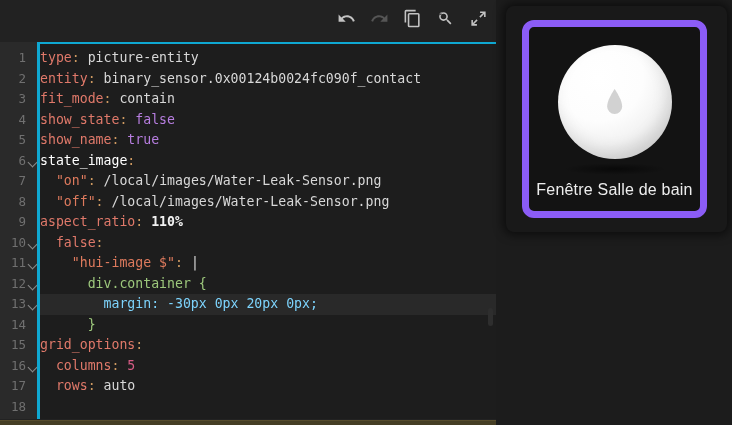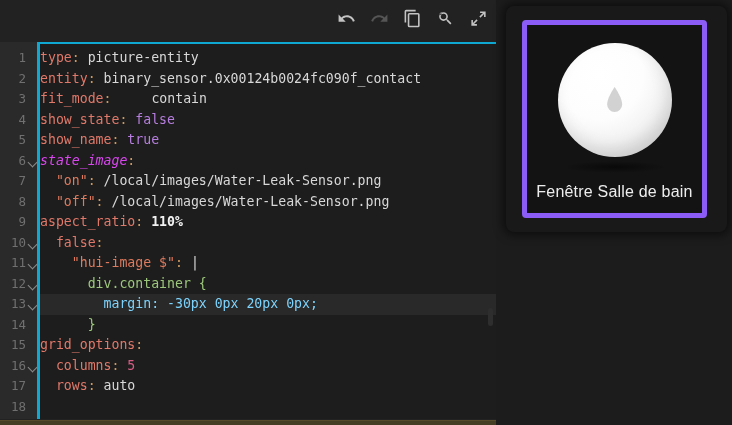--- a/index.html
+++ b/index.html
@@ -34,21 +34,21 @@
                  border-radius:3px;background:#2e2e2e;}
   .hscroll-bar{position:absolute;left:0;bottom:0;width:496px;height:4px;
                background:#453e24;border-top:1px solid #564c2c;}
 
   
   .preview-panel{position:absolute;left:496px;top:0;width:236px;height:425px;background:#1c1c1c;}
   .preview-container{position:absolute;left:10px;top:6px;width:221px;height:226px;
                      background:#191919;border-radius:8px;
                      box-shadow:0 0 10px 3px rgba(0,0,0,0.55);}
   .preview-card{position:absolute;left:16px;top:14px;right:20px;height:198px;
-                background:#131313;border:5px solid #8b5cf6;border-radius:4px;
+                background:#131313;border:7px solid #8b5cf6;border-radius:12px;
                 box-sizing:border-box;overflow:hidden;cursor:pointer;}
   .sensor-wrap{position:relative;width:114px;height:114px;margin:18px auto 0;}
   .sensor-sphere{position:absolute;inset:0;border-radius:50%;
      background:radial-gradient(circle at 36% 28%,#ffffff 0%,#fdfdfd 40%,#f2f2f2 62%,#e2e2e2 80%,#cfcfcf 96%);
      box-shadow:inset -4px -8px 16px rgba(0,0,0,0.10);}
   .sensor-drop{position:absolute;left:50%;top:50%;transform:translate(-52%,-48%);}
   .sensor-shadow{width:104px;height:12px;margin:4px auto 0;border-radius:50%;
      background:radial-gradient(ellipse at center,rgba(0,0,0,0.55) 0%,rgba(0,0,0,0) 70%);}
   .card-name{position:absolute;left:0;right:0;bottom:12px;text-align:center;
              color:#ededed;font-size:16px;letter-spacing:0.2px;}
@@ -148,24 +148,24 @@
         </div>
         <div class="gut-row">
           <span class="lnum">18</span>
         </div>
       </div>
 
     <div class="cm-scroll">
       <div>
           <div class="code-row"><span style="color: rgb(224, 121, 106);">type</span><span style="color: rgb(207, 154, 97);">:</span><span style="color: rgb(216, 216, 216);"> picture-entity</span></div>
           <div class="code-row"><span style="color: rgb(224, 121, 106);">entity</span><span style="color: rgb(207, 154, 97);">:</span><span style="color: rgb(216, 216, 216);"> binary_sensor.0x00124b0024fc090f_contact</span></div>
-          <div class="code-row"><span style="color: rgb(224, 121, 106);">fit_mode</span><span style="color: rgb(207, 154, 97);">:</span><span style="color: rgb(216, 216, 216); margin-left: 32px;"> contain</span></div>
+          <div class="code-row"><span style="color: rgb(224, 121, 106);">fit_mode</span><span style="color: rgb(207, 154, 97);">:</span><span style="color: rgb(216, 216, 216);"> contain</span></div>
           <div class="code-row"><span style="color: rgb(224, 121, 106);">show_state</span><span style="color: rgb(207, 154, 97);">:</span><span style="color: rgb(183, 126, 224);"> false</span></div>
           <div class="code-row"><span style="color: rgb(224, 121, 106);">show_name</span><span style="color: rgb(207, 154, 97);">:</span><span style="color: rgb(183, 126, 224);"> true</span></div>
-          <div class="code-row"><span style="color: #d946ef; font-style: italic;">state_image</span><span style="color: rgb(207, 154, 97);">:</span></div>
+          <div class="code-row"><span style="color: #ffffff;">state_image</span><span style="color: rgb(207, 154, 97);">:</span></div>
           <div class="code-row"><span style="color: rgb(216, 216, 216);">  </span><span style="color: rgb(222, 122, 93);">"on"</span><span style="color: rgb(207, 154, 97);">:</span><span style="color: rgb(216, 216, 216);"> /local/images/Water-Leak-Sensor.png</span></div>
           <div class="code-row"><span style="color: rgb(216, 216, 216);">  </span><span style="color: rgb(222, 122, 93);">"off"</span><span style="color: rgb(207, 154, 97);">:</span><span style="color: rgb(216, 216, 216);"> /local/images/Water-Leak-Sensor.png</span></div>
           <div class="code-row"><span style="color: rgb(224, 121, 106);">aspect_ratio</span><span style="color: rgb(207, 154, 97);">:</span><span style="color: rgb(242, 242, 242); font-weight: 700;"> 110%</span></div>
           <div class="code-row"><span style="color: rgb(216, 216, 216);">  </span><span style="color: rgb(224, 121, 106);">false</span><span style="color: rgb(207, 154, 97);">:</span></div>
           <div class="code-row"><span style="color: rgb(216, 216, 216);">    </span><span style="color: rgb(222, 122, 93);">"hui-image $"</span><span style="color: rgb(207, 154, 97);">:</span><span style="color: rgb(216, 216, 216);"> |</span></div>
           <div class="code-row"><span style="color: rgb(157, 200, 124);">      div.container {</span></div>
           <div class="code-row active"><span style="color: #7dd3fc;">        margin: -30px 0px 20px 0px;</span></div>
           <div class="code-row"><span style="color: rgb(157, 200, 124);">      }</span></div>
           <div class="code-row"><span style="color: rgb(224, 121, 106);">grid_options</span><span style="color: rgb(207, 154, 97);">:</span></div>
           <div class="code-row"><span style="color: rgb(216, 216, 216);">  </span><span style="color: rgb(224, 121, 106);">columns</span><span style="color: rgb(207, 154, 97);">:</span><span style="color: rgb(214, 92, 133);"> 5</span></div>

